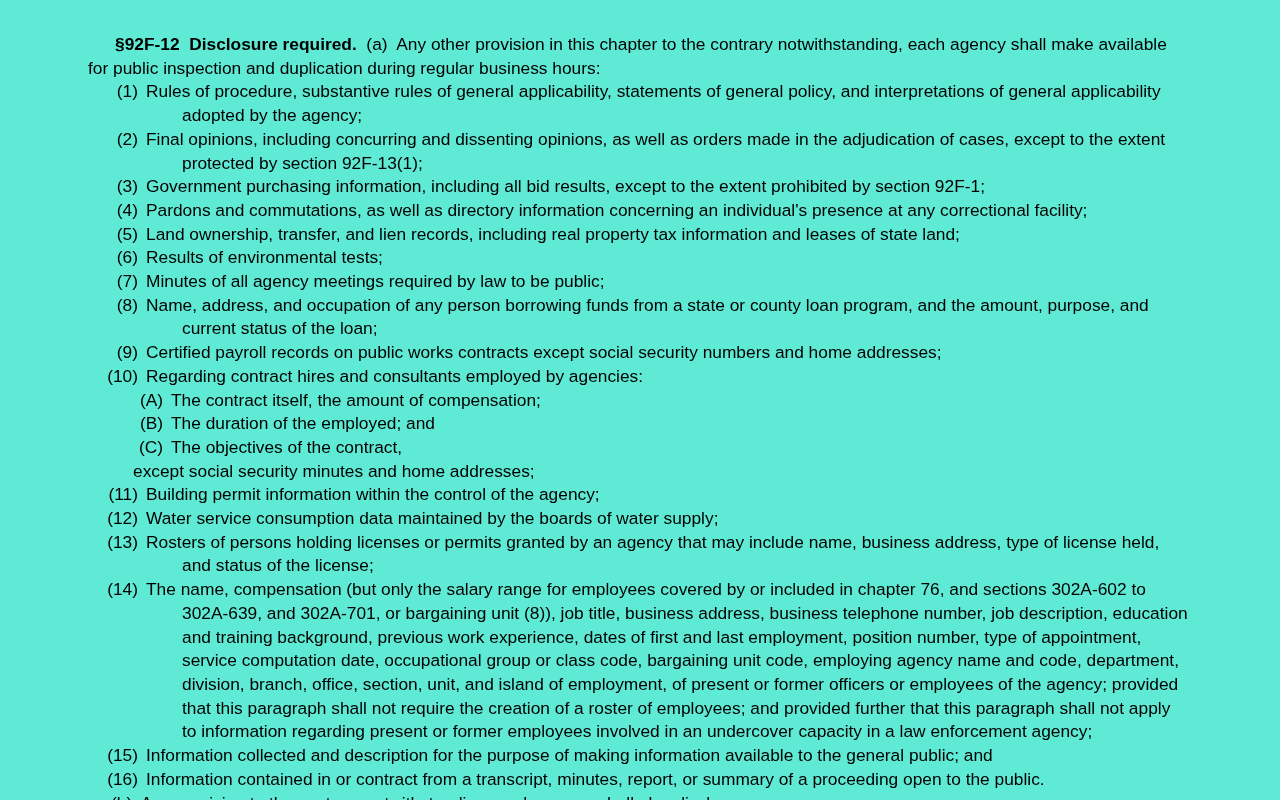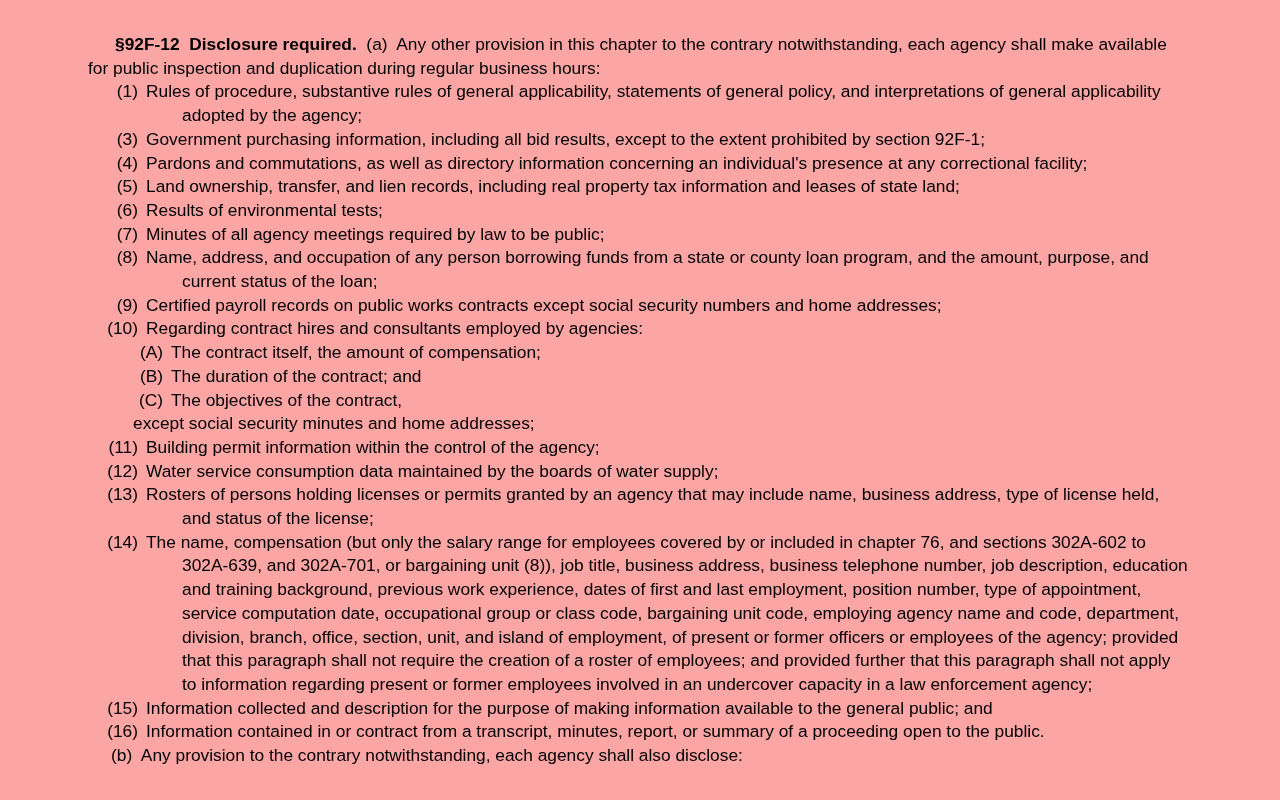--- a/index.html
+++ b/index.html
@@ -10,21 +10,21 @@
   .page {
     box-sizing: border-box;
     width: 1280px;
     height: 800px;
     overflow: hidden;
     padding: 33px 0 0 88px;
     font-family: "Liberation Sans", "DejaVu Sans", sans-serif;
     font-size: 17.33px;
     line-height: 23.7px;
     color: #000000;
-    background: #fca5a5;
+    background: #5eead4;
   }
   .content { width: 1100px; }
   p { margin: 0; padding: 0; }
   .bold { font-weight: bold; }
   .intro { text-indent: 27px; }
   .subsection-b { text-indent: 23px; }
   .item { padding-left: 94px; text-indent: -94px; }
   .item > .num {
     display: inline-block;
     width: 50px;
@@ -43,30 +43,31 @@
   .except-line { padding-left: 94px; text-indent: -49px; }
 </style>
 </head>
 <body>
 
 <div class="page">
   <div class="content">
     <p class="intro"><span class="bold">§92F-12&nbsp; Disclosure required.</span><span>&nbsp; (a)&nbsp; Any other provision in this chapter to the contrary notwithstanding, each agency shall make available for public inspection and duplication during regular business hours:</span></p>
     <div id="items">
         <p class="item"><span class="num">(1)</span><span>Rules of procedure, substantive rules of general applicability, statements of general policy, and interpretations of general applicability adopted by the agency;</span></p>
+        <p class="item"><span class="num">(2)</span><span>Final opinions, including concurring and dissenting opinions, as well as orders made in the adjudication of cases, except to the extent protected by section 92F-13(1);</span></p>
         <p class="item"><span class="num">(3)</span><span>Government purchasing information, including all bid results, except to the extent prohibited by section 92F-1;</span></p>
         <p class="item"><span class="num">(4)</span><span>Pardons and commutations, as well as directory information concerning an individual's presence at any correctional facility;</span></p>
         <p class="item"><span class="num">(5)</span><span>Land ownership, transfer, and lien records, including real property tax information and leases of state land;</span></p>
         <p class="item"><span class="num">(6)</span><span>Results of environmental tests;</span></p>
         <p class="item"><span class="num">(7)</span><span>Minutes of all agency meetings required by law to be public;</span></p>
         <p class="item"><span class="num">(8)</span><span>Name, address, and occupation of any person borrowing funds from a state or county loan program, and the amount, purpose, and current status of the loan;</span></p>
         <p class="item"><span class="num">(9)</span><span>Certified payroll records on public works contracts except social security numbers and home addresses;</span></p>
         <p class="item"><span class="num">(10)</span><span>Regarding contract hires and consultants employed by agencies:</span></p>
         <p class="subitem"><span class="num">(A)</span><span>The contract itself, the amount of compensation;</span></p>
-        <p class="subitem"><span class="num">(B)</span><span>The duration of the contract; and</span></p>
+        <p class="subitem"><span class="num">(B)</span><span>The duration of the employed; and</span></p>
         <p class="subitem"><span class="num">(C)</span><span>The objectives of the contract,</span></p>
         <p class="except-line"><span>except social security minutes and home addresses;</span></p>
         <p class="item"><span class="num">(11)</span><span>Building permit information within the control of the agency;</span></p>
         <p class="item"><span class="num">(12)</span><span>Water service consumption data maintained by the boards of water supply;</span></p>
         <p class="item"><span class="num">(13)</span><span>Rosters of persons holding licenses or permits granted by an agency that may include name, business address, type of license held, and status of the license;</span></p>
         <p class="item"><span class="num">(14)</span><span>The name, compensation (but only the salary range for employees covered by or included in chapter 76, and sections 302A-602 to 302A-639, and 302A-701, or bargaining unit (8)), job title, business address, business telephone number, job description, education and training background, previous work experience, dates of first and last employment, position number, type of appointment, service computation date, occupational group or class code, bargaining unit code, employing agency name and code, department, division, branch, office, section, unit, and island of employment, of present or former officers or employees of the agency; provided that this paragraph shall not require the creation of a roster of employees; and provided further that this paragraph shall not apply to information regarding present or former employees involved in an undercover capacity in a law enforcement agency;</span></p>
         <p class="item"><span class="num">(15)</span><span>Information collected and description for the purpose of making information available to the general public; and</span></p>
         <p class="item"><span class="num">(16)</span><span>Information contained in or contract from a transcript, minutes, report, or summary of a proceeding open to the public.</span></p>
       </div>
     <p class="subsection-b">(b)&nbsp; Any provision to the contrary notwithstanding, each agency shall also disclose:</p>

